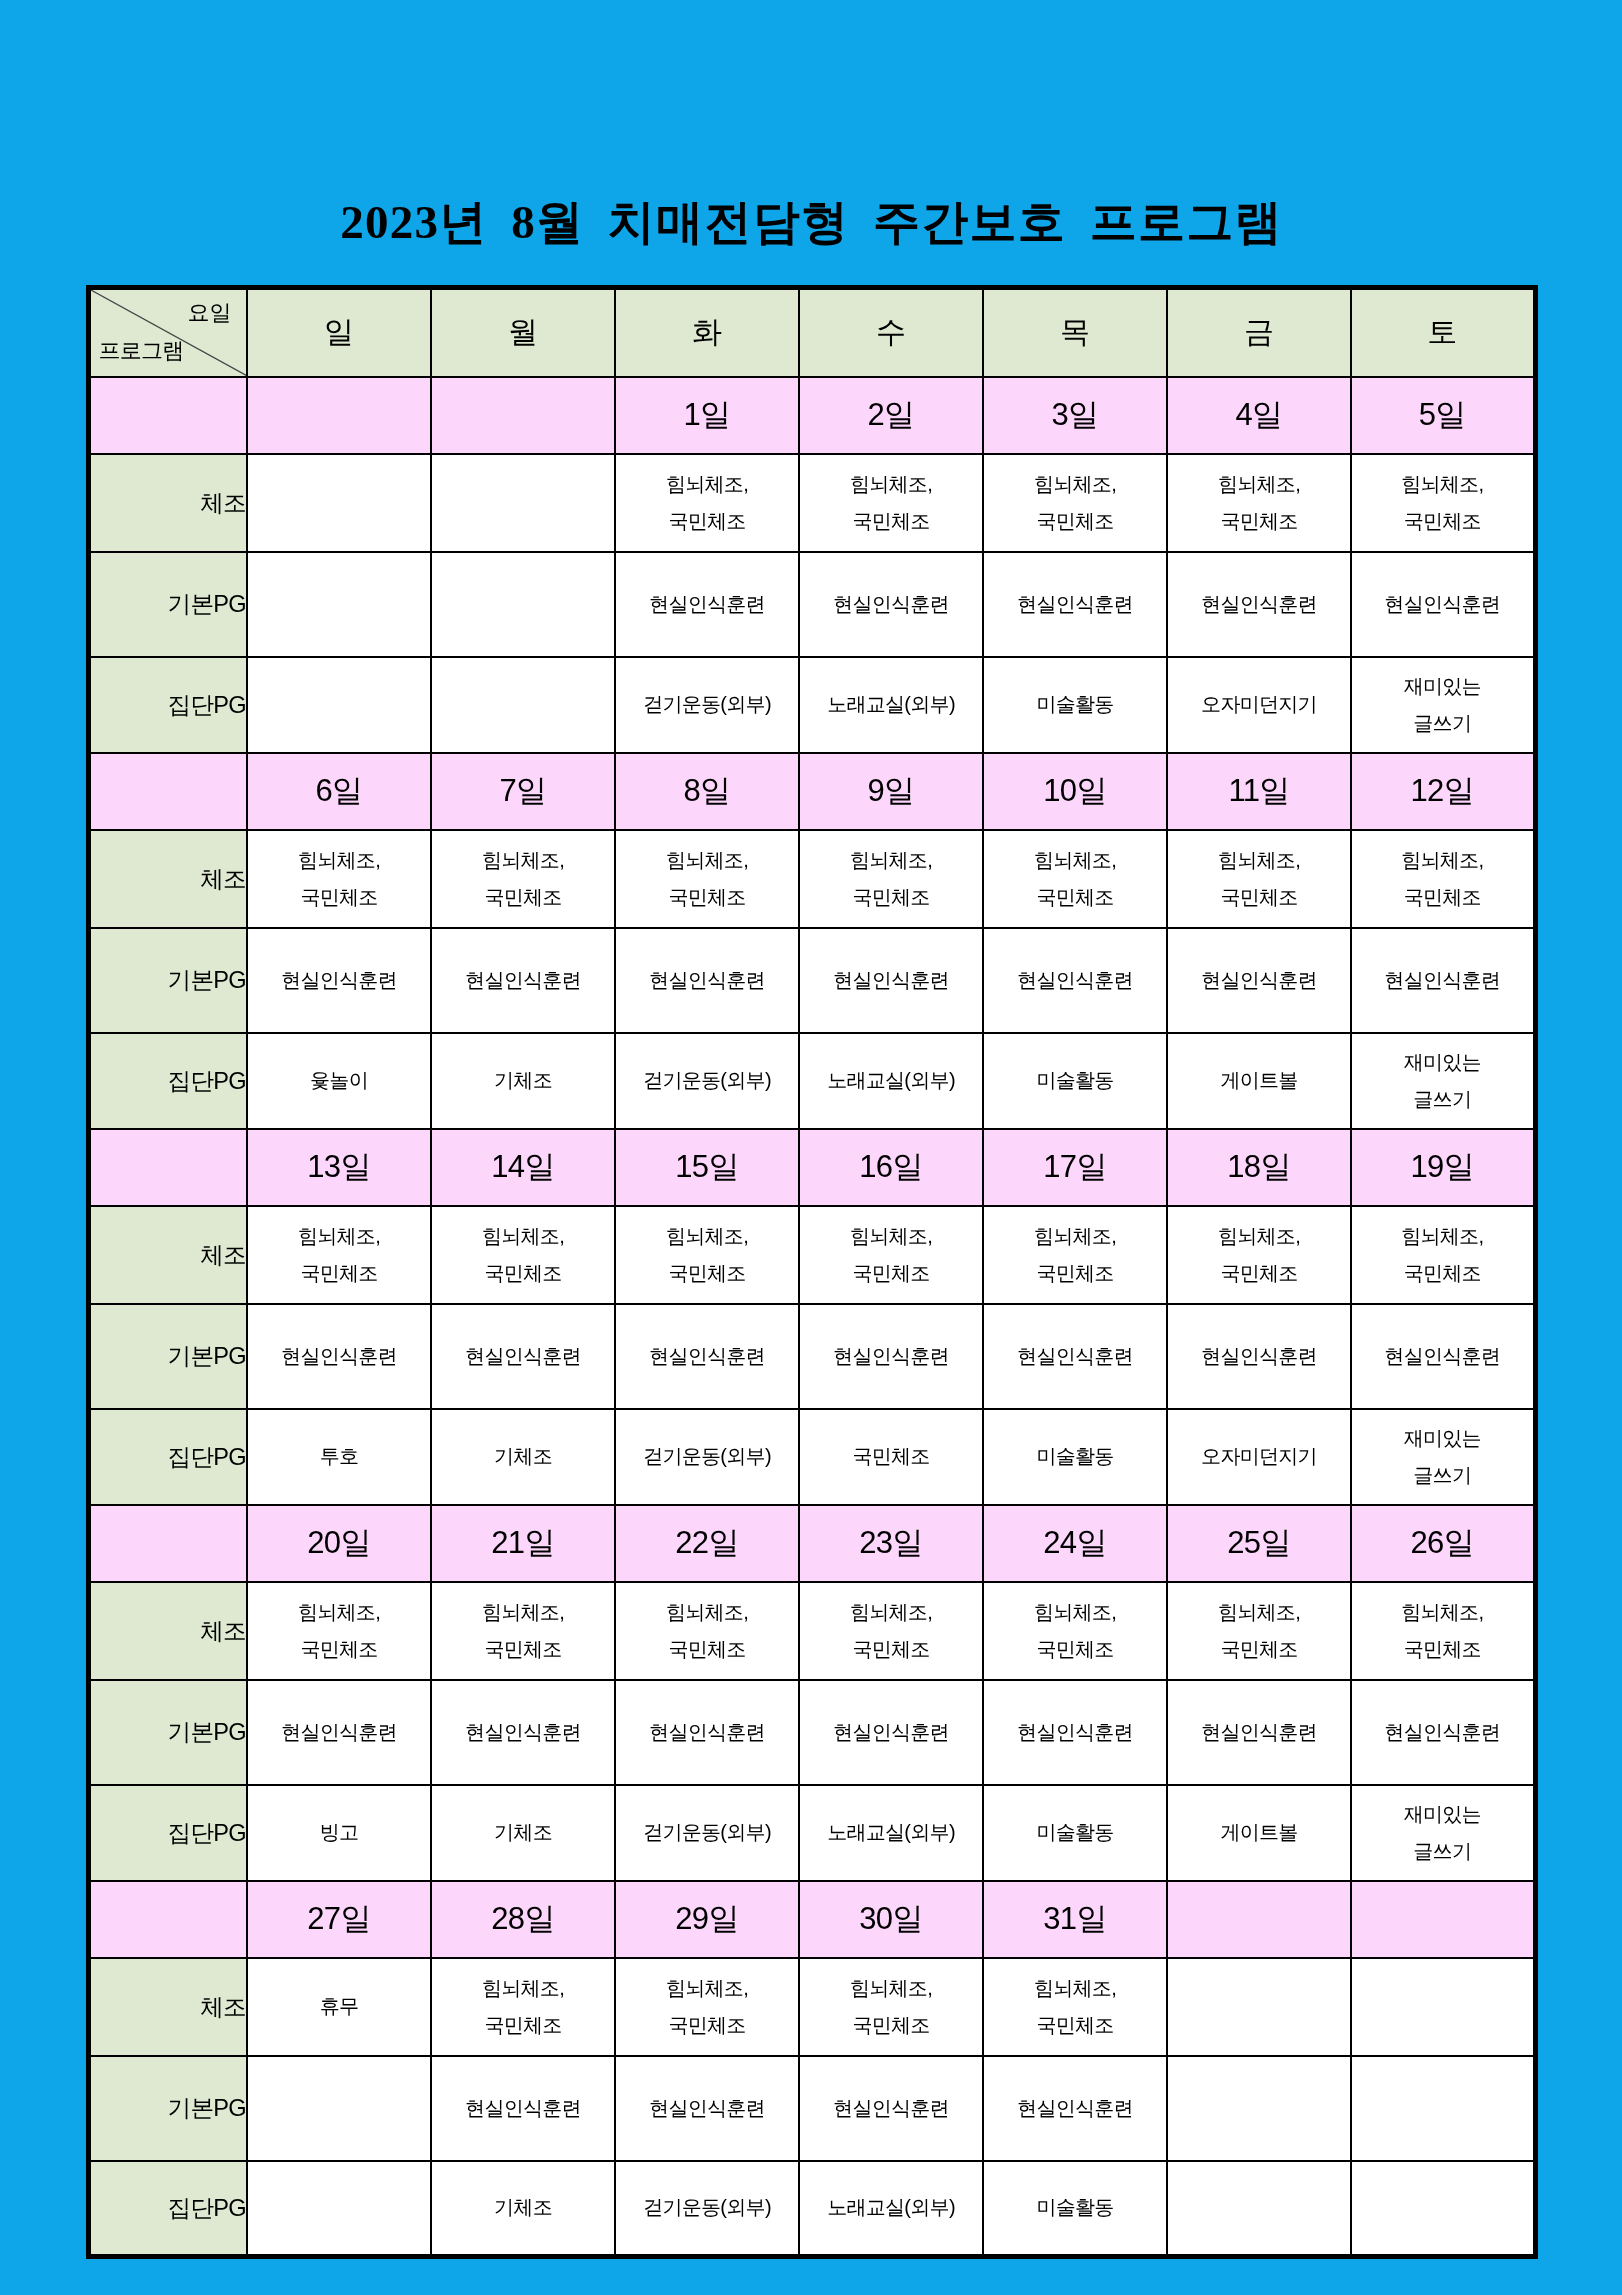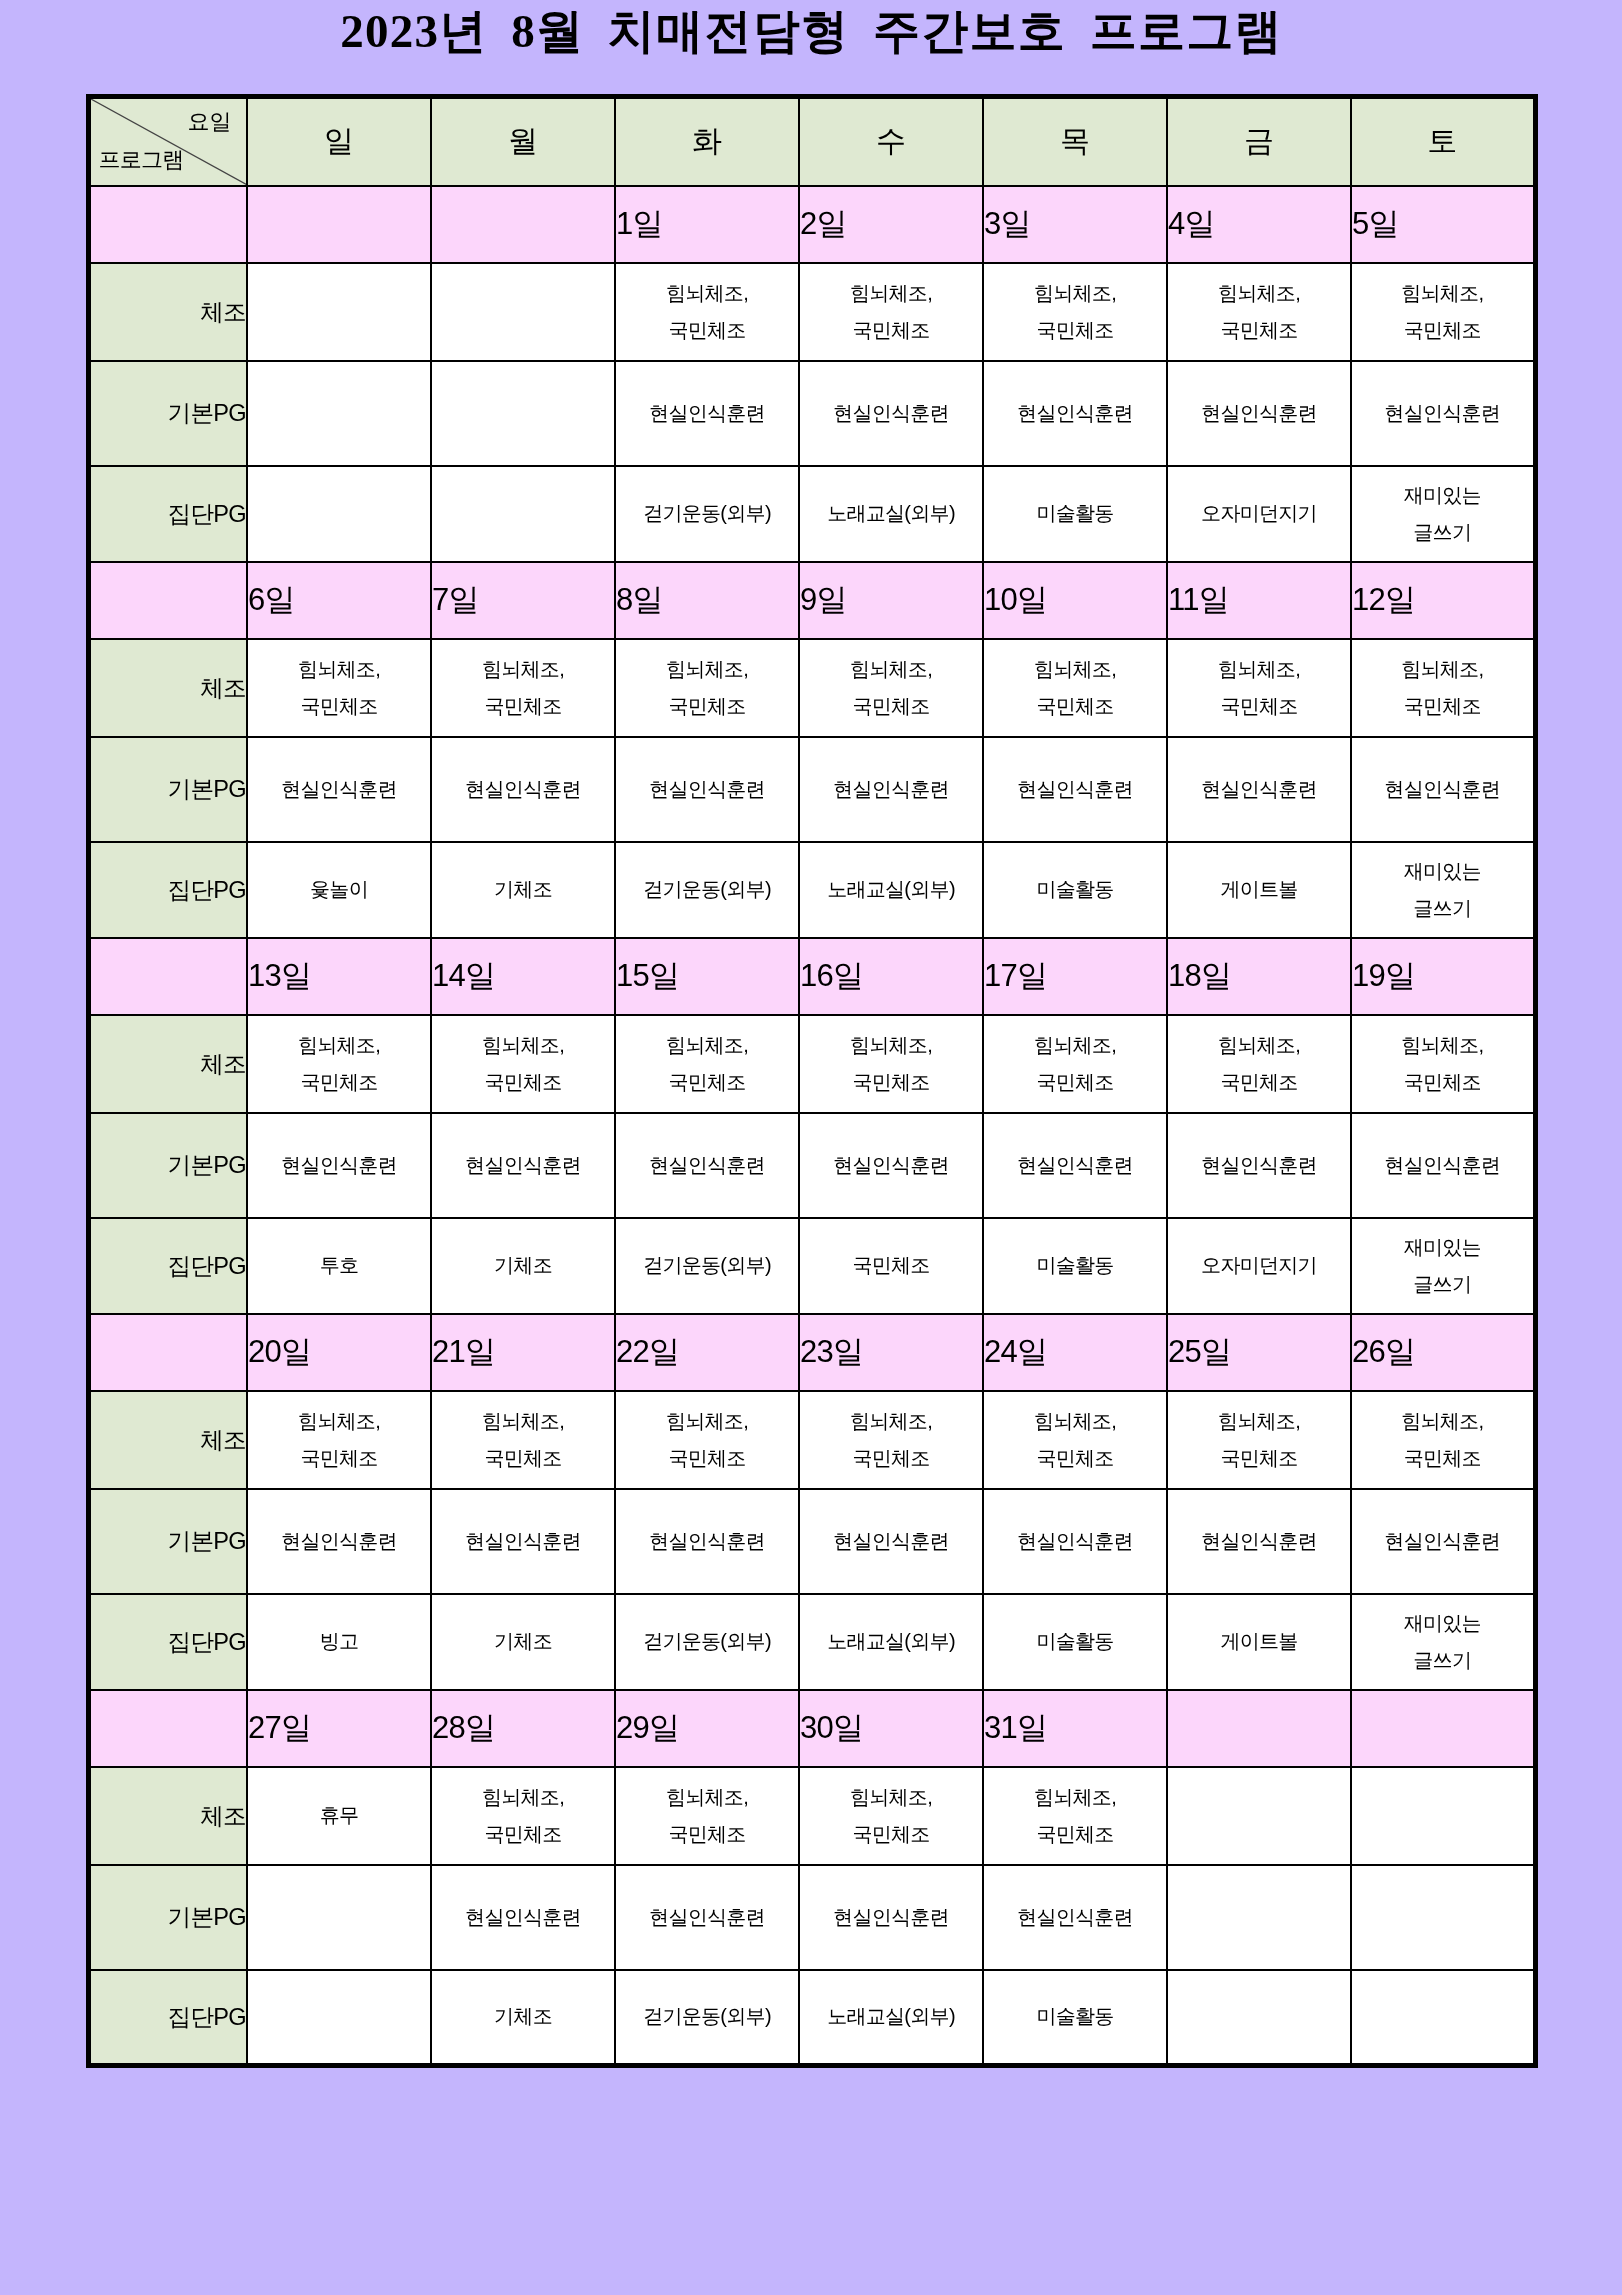--- a/index.html
+++ b/index.html
@@ -6,23 +6,24 @@
     margin: 0;
     padding: 0;
     background: #ffffff;
     font-family: "Liberation Sans", "DejaVu Sans", sans-serif;
     color: #000000;
   }
   .page {
     position: relative;
     width: 1623px;
     height: 2295px;
-    background: #c4b5fd;
+    background: #0ea5e9;
     overflow: hidden;
     box-sizing: border-box;
+    padding-top: 191px;
   }
   .doc-title {
     margin: 0 0 31px 0;
     text-align: center;
     font-family: "Liberation Serif", "DejaVu Serif", serif;
     font-weight: bold;
     font-size: 47px;
     letter-spacing: 1.3px;
     word-spacing: 10.5px;
     color: #000000;
@@ -70,20 +71,21 @@
   tr.header-row { height: 89px; }
   td.day-header-cell {
     background: #dfe9d2;
     text-align: center;
     font-size: 30px;
   }
   
   tr.date-row { height: 77px; }
   tr.date-row td {
     background: #fcd6fb;
+    text-align: center;
     font-size: 31px;
     letter-spacing: -0.7px;
   }
   
   tr.gym-row   { height: 98px; }
   tr.basic-row { height: 105px; }
   tr.group-row { height: 96px; }
   td.row-label-cell {
     background: #dfe9d2;
     text-align: right;

